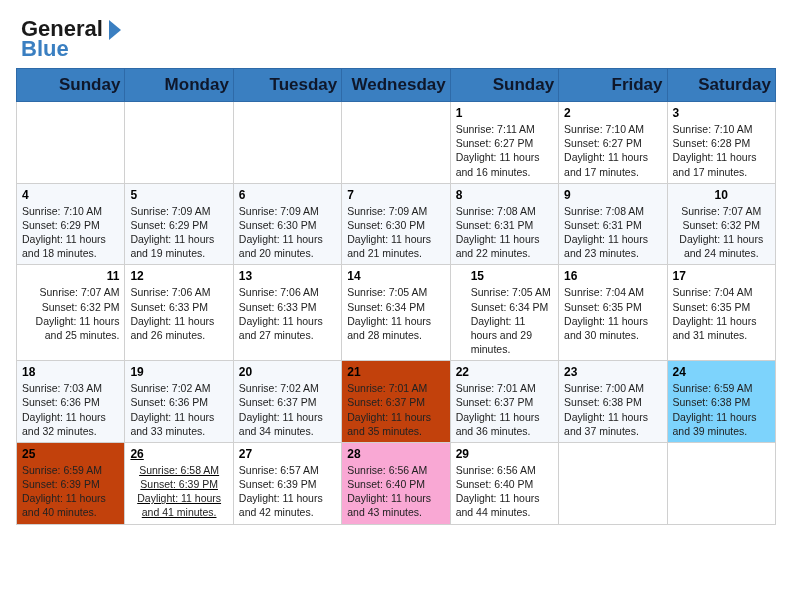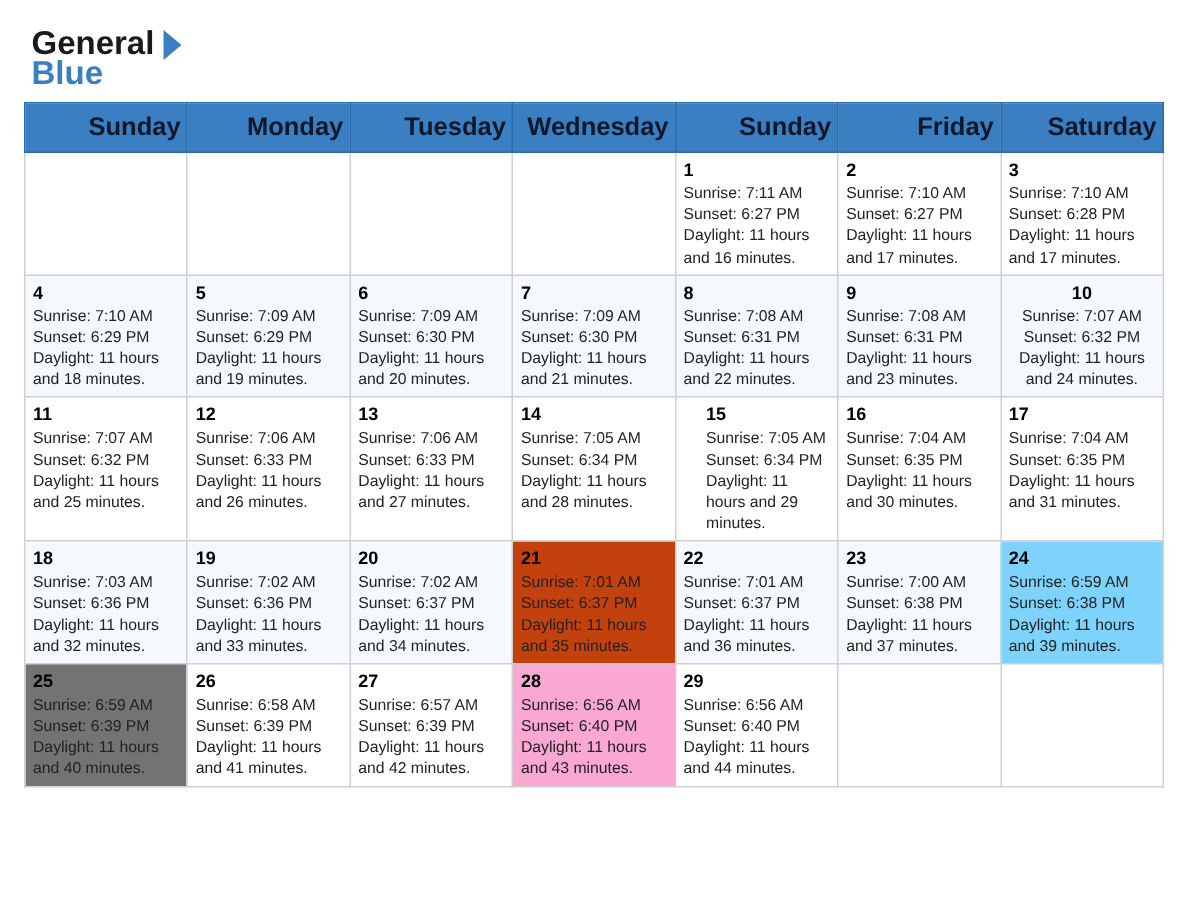--- a/index.html
+++ b/index.html
@@ -166,21 +166,21 @@
 Daylight: 11 hours and 23 minutes.</div>
         </td>
         <td style="background: rgb(245, 248, 252); text-align: center;">
           <span class="day-num">10</span>
           <div class="day-info" style="white-space: pre-line;">Sunrise: 7:07 AM
 Sunset: 6:32 PM
 Daylight: 11 hours and 24 minutes.</div>
         </td>
       </tr>
       <tr>
-        <td style="background: rgb(255, 255, 255);">
+        <td style="background: rgb(255, 255, 255); text-align: right;">
           <span class="day-num">11</span>
           <div class="day-info" style="white-space: pre-line;">Sunrise: 7:07 AM
 Sunset: 6:32 PM
 Daylight: 11 hours and 25 minutes.</div>
         </td>
         <td style="background: rgb(255, 255, 255);">
           <span class="day-num">12</span>
           <div class="day-info" style="white-space: pre-line;">Sunrise: 7:06 AM
 Sunset: 6:33 PM
 Daylight: 11 hours and 26 minutes.</div>
@@ -254,29 +254,29 @@
 Daylight: 11 hours and 37 minutes.</div>
         </td>
         <td style="background: #7dd3fc;">
           <span class="day-num">24</span>
           <div class="day-info" style="white-space: pre-line;">Sunrise: 6:59 AM
 Sunset: 6:38 PM
 Daylight: 11 hours and 39 minutes.</div>
         </td>
       </tr>
       <tr>
-        <td style="background: #737373;">
+        <td style="background: #c2410c;">
           <span class="day-num">25</span>
           <div class="day-info" style="white-space: pre-line;">Sunrise: 6:59 AM
 Sunset: 6:39 PM
 Daylight: 11 hours and 40 minutes.</div>
         </td>
-        <td style="background: rgb(255, 255, 255);">
+        <td style="background: rgb(255, 255, 255); text-decoration: underline;">
           <span class="day-num">26</span>
-          <div class="day-info" style="white-space: pre-line;">Sunrise: 6:58 AM
+          <div class="day-info" style="white-space: pre-line; text-align: center;">Sunrise: 6:58 AM
 Sunset: 6:39 PM
 Daylight: 11 hours and 41 minutes.</div>
         </td>
         <td style="background: rgb(255, 255, 255); margin-top: 10px;">
           <span class="day-num">27</span>
           <div class="day-info" style="white-space: pre-line;">Sunrise: 6:57 AM
 Sunset: 6:39 PM
 Daylight: 11 hours and 42 minutes.</div>
         </td>
         <td style="background: #f9a8d4;">

